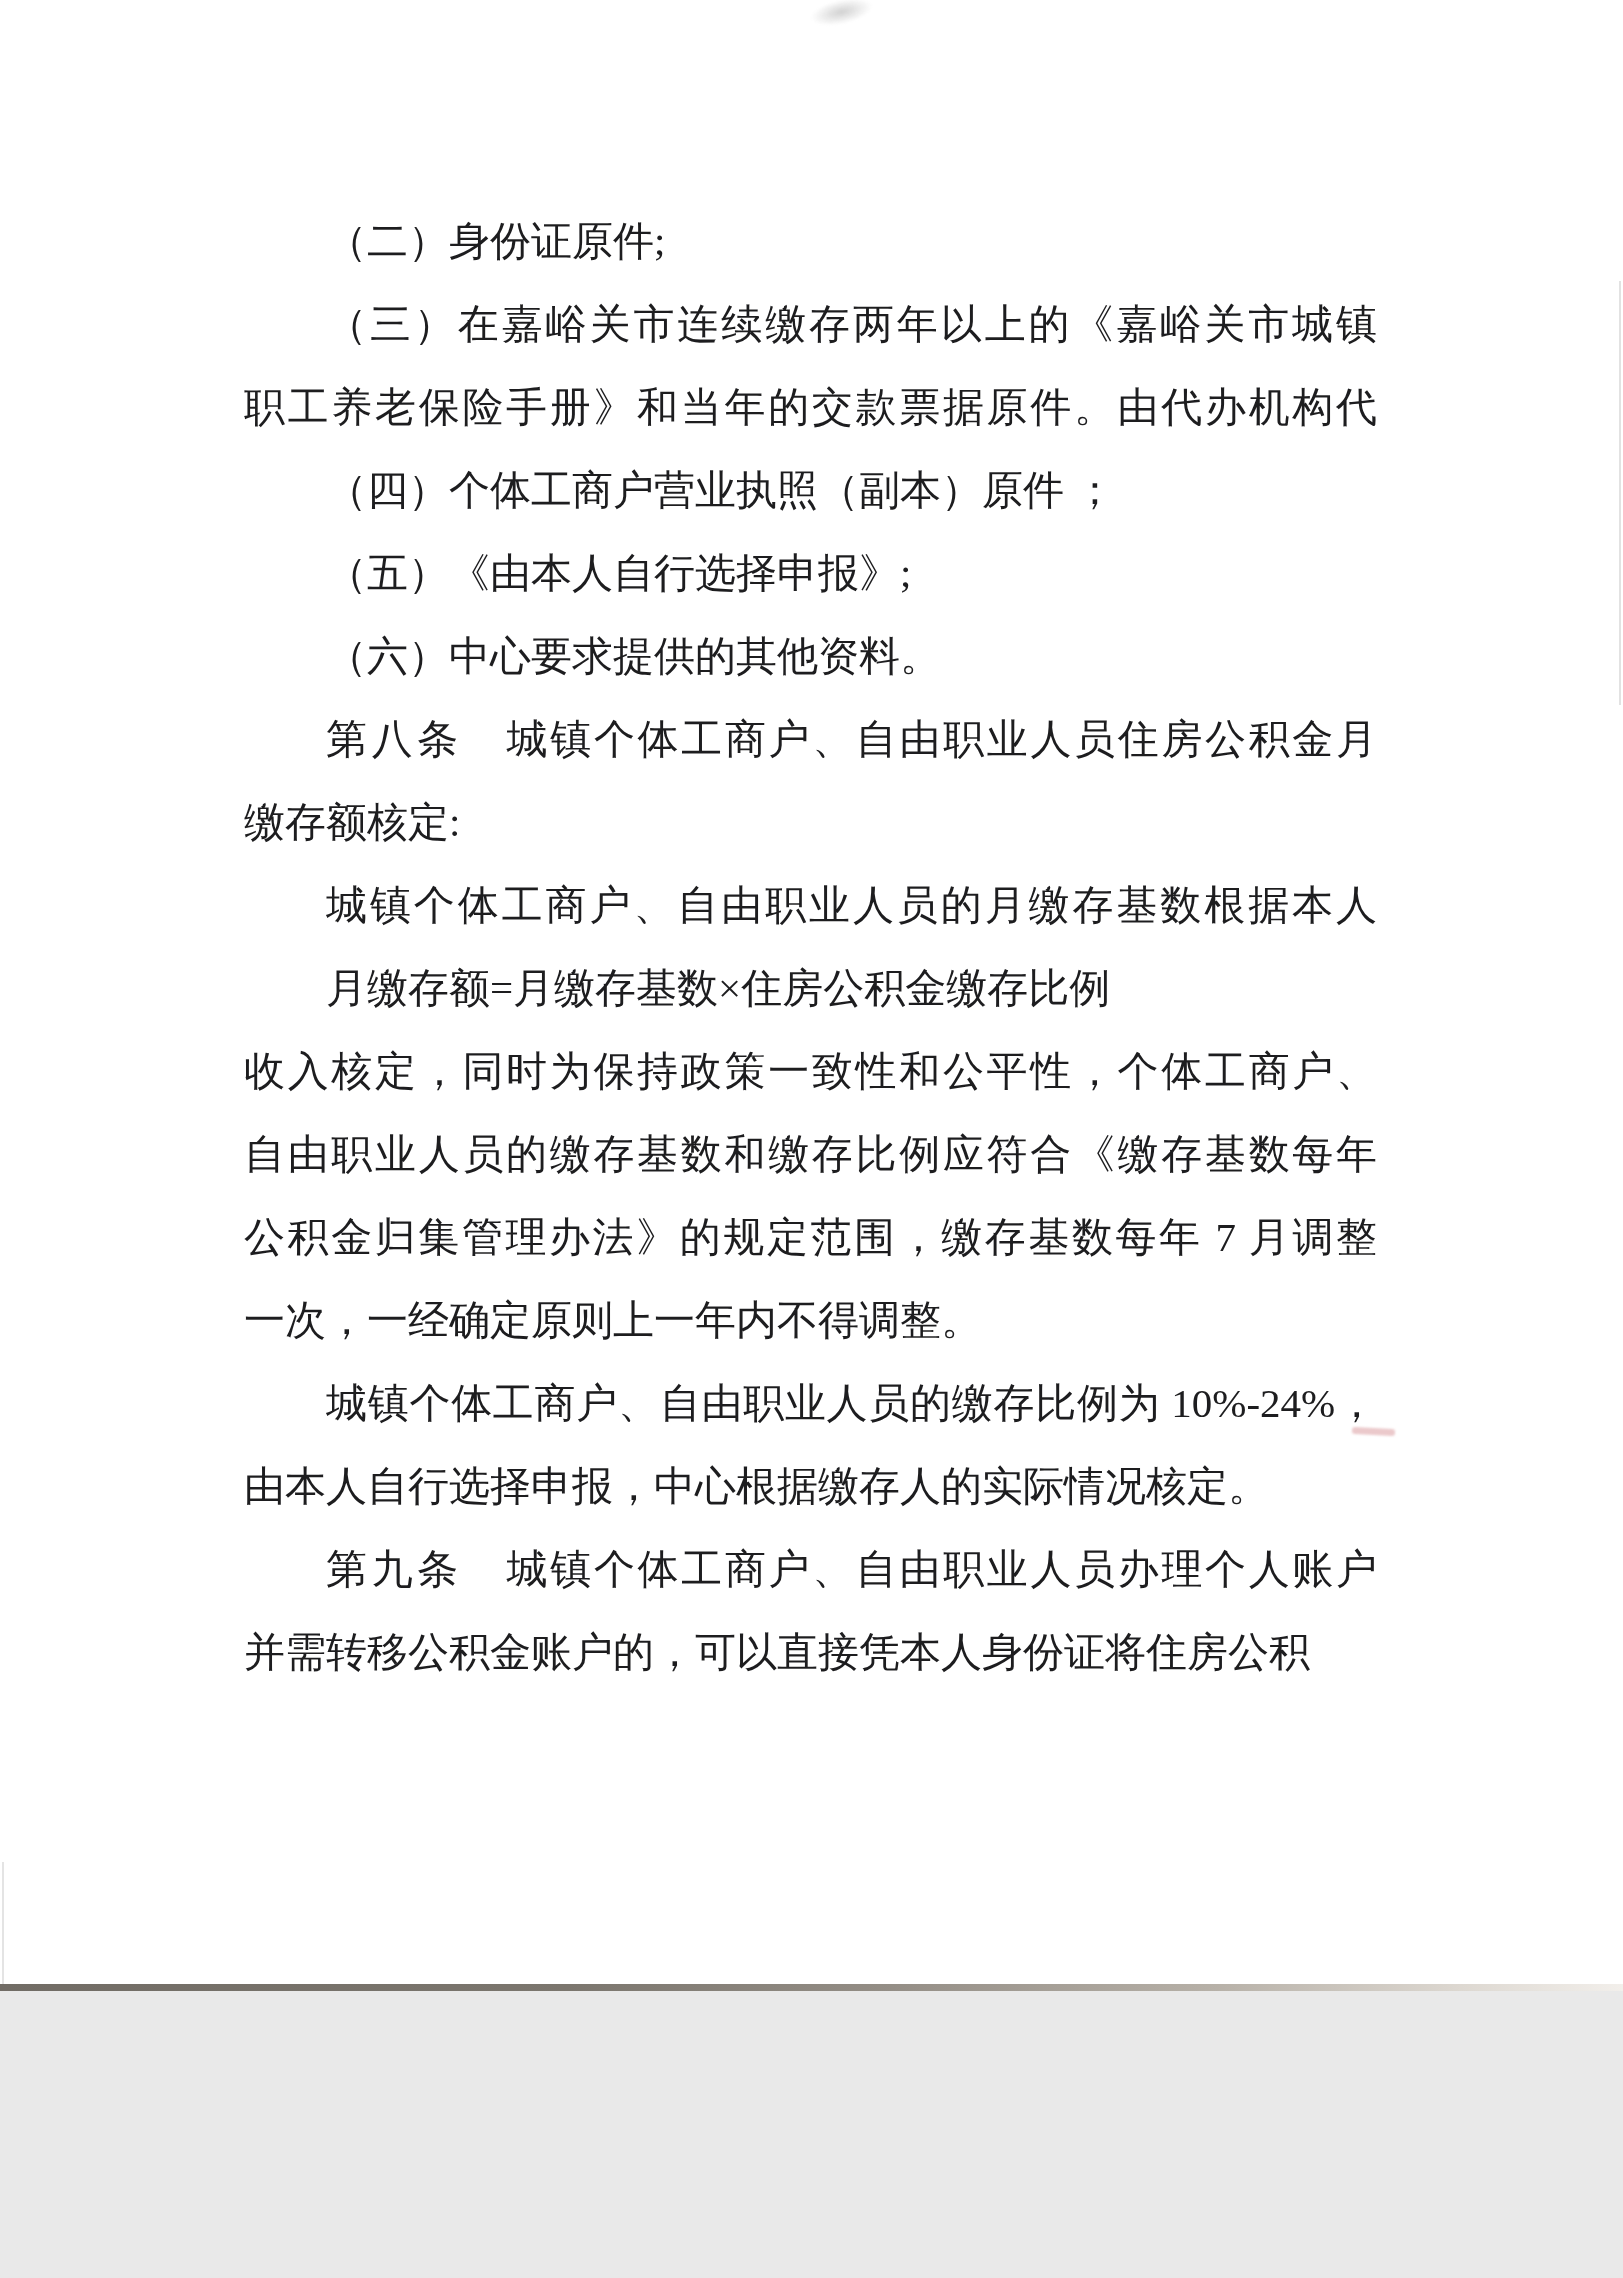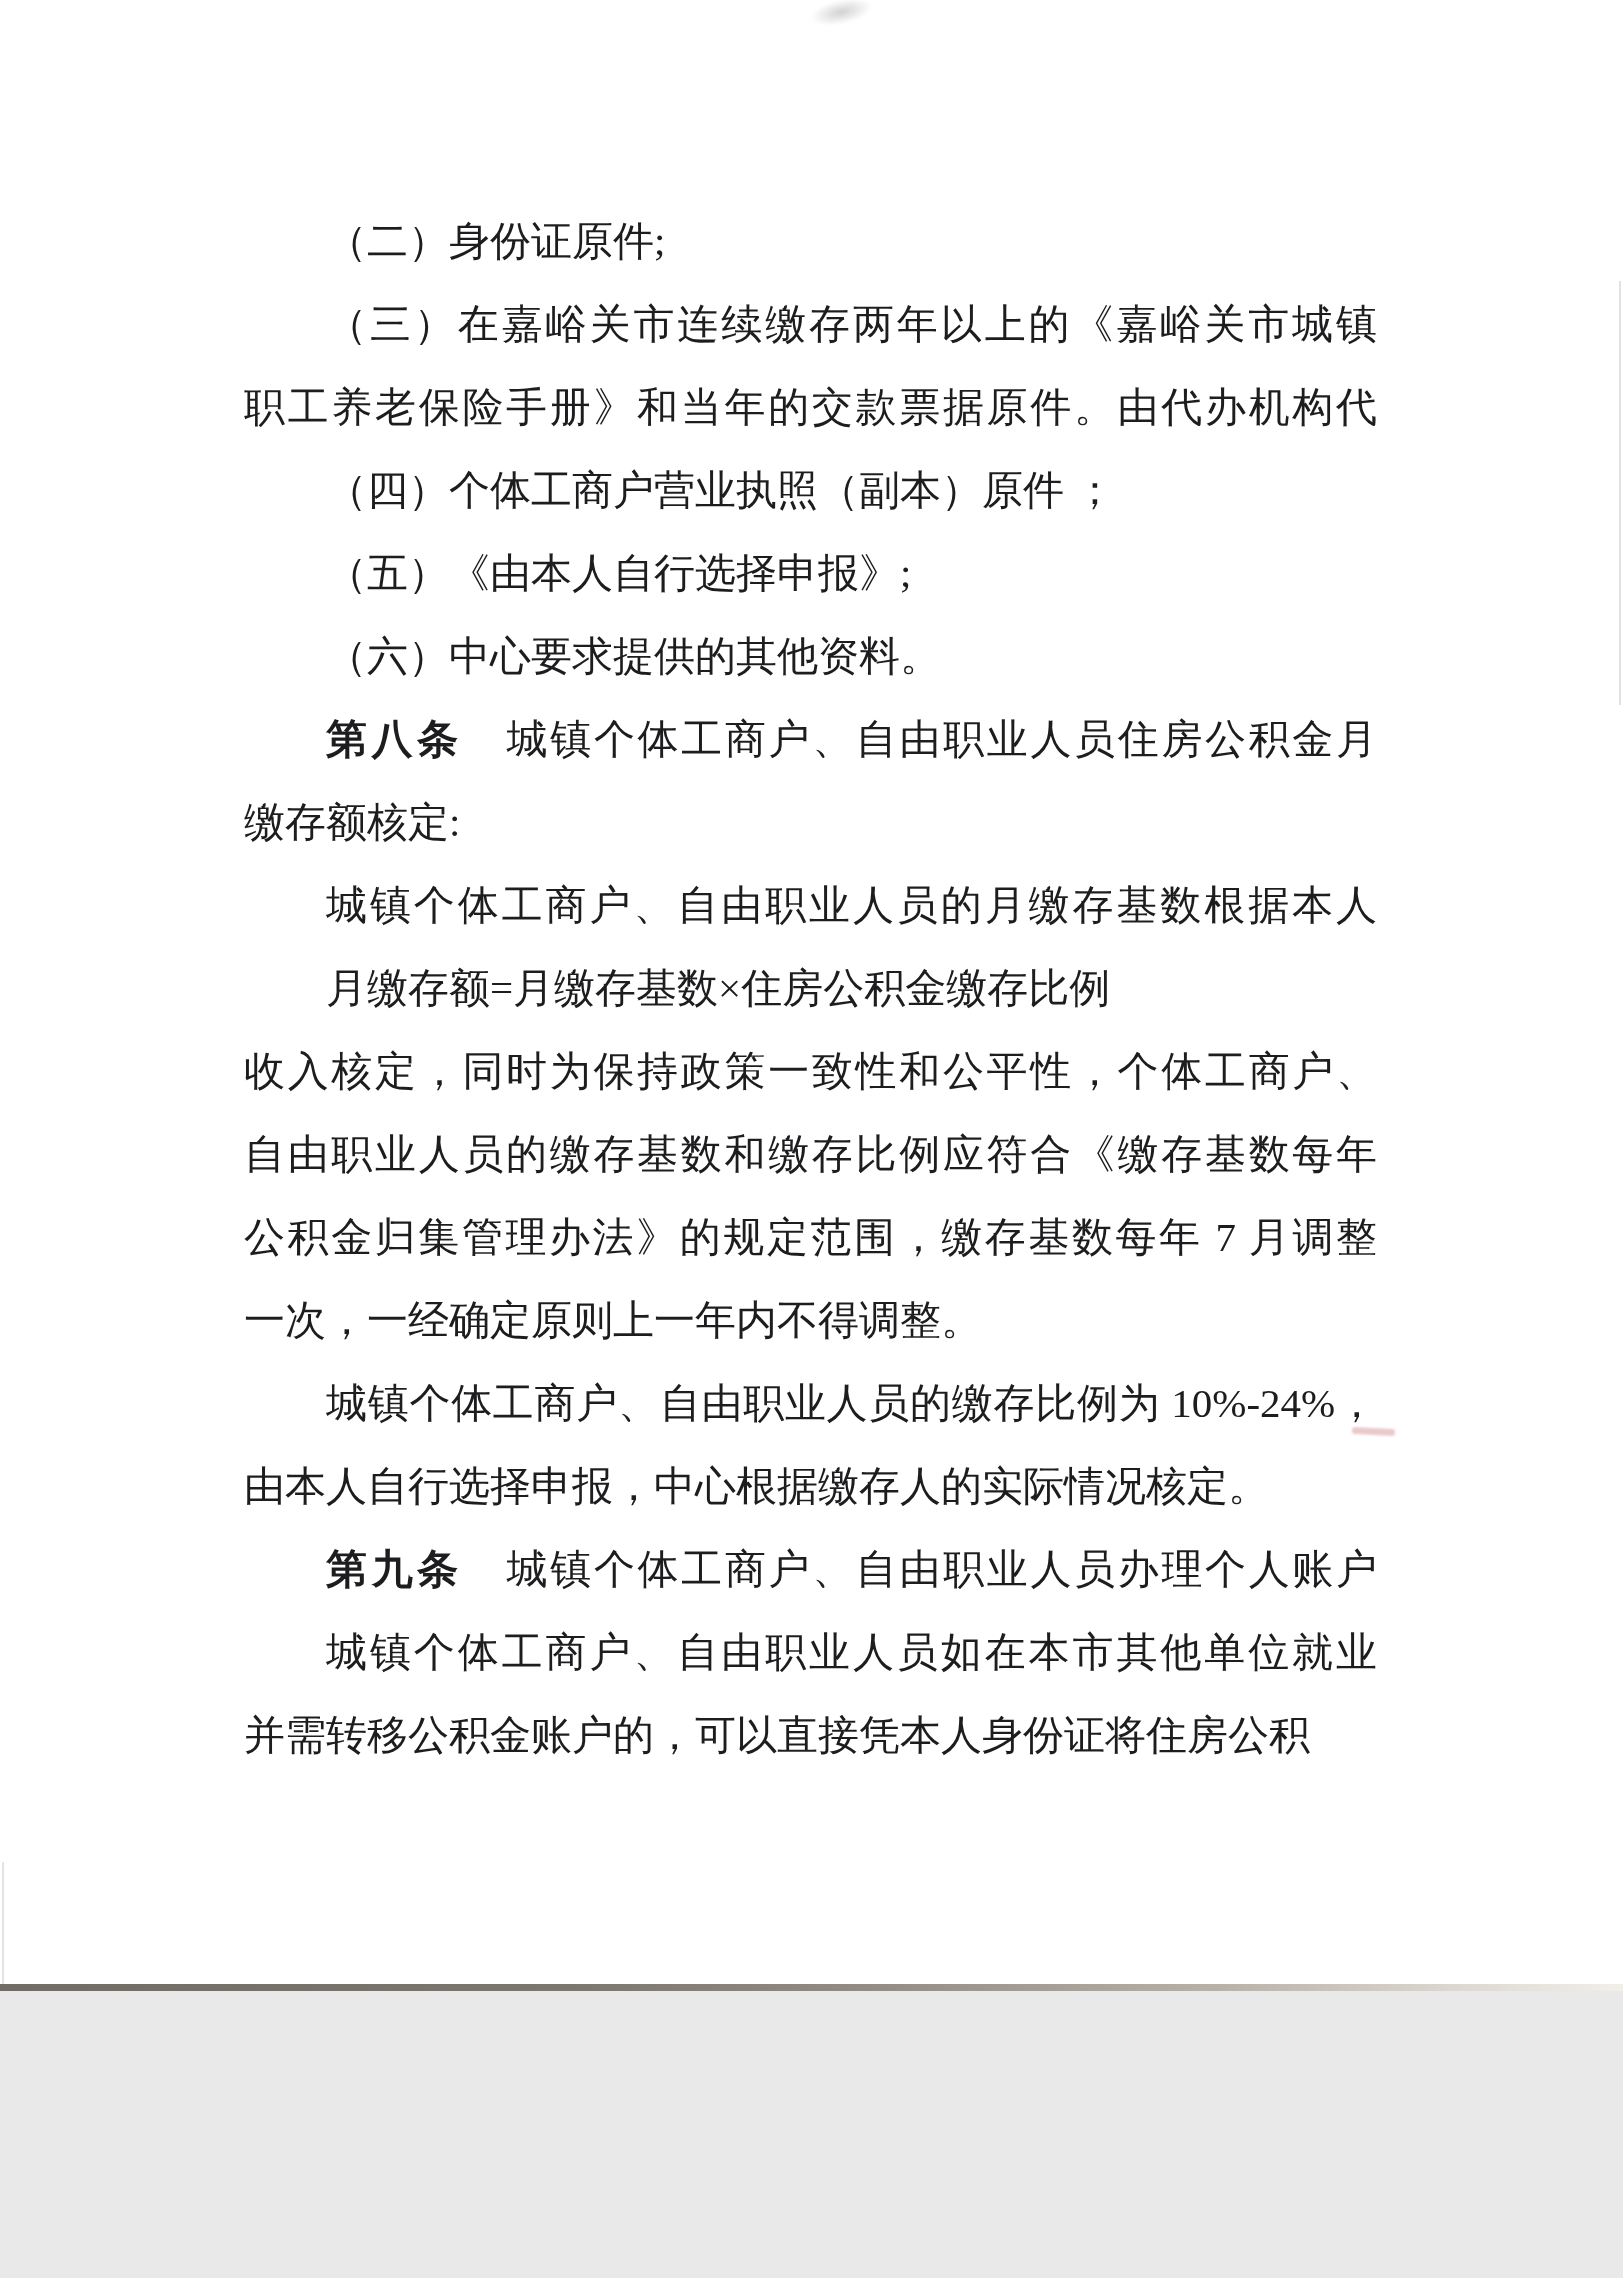--- a/index.html
+++ b/index.html
@@ -17,21 +17,21 @@
     font-size:41px;line-height:83px;
   }
   .line{height:83px;}
   .line.fill{
     text-align:justify;
     text-justify:inter-character;
     text-align-last:justify;
   }
   .line.indent{text-indent:2em;}
   .art{
-    font-weight:700;
+    font-weight:400;
     font-family:"Liberation Sans","DejaVu Sans",sans-serif;
     letter-spacing:2px;
   }
   .pagenum{
     position:absolute;
     left:1318px;top:2104px;
     font-size:31.5px;
     letter-spacing:3px;
     color:#26262a;
   }
@@ -73,21 +73,20 @@
       <div class="line">缴存额核定:</div>
       <div class="line indent fill">城镇个体工商户、自由职业人员的月缴存基数根据本人</div>
       <div class="line indent">月缴存额=月缴存基数×住房公积金缴存比例</div>
       <div class="line fill">收入核定，同时为保持政策一致性和公平性，个体工商户、</div>
       <div class="line fill">自由职业人员的缴存基数和缴存比例应符合《缴存基数每年</div>
       <div class="line fill">公积金归集管理办法》的规定范围，缴存基数每年 7 月调整</div>
       <div class="line">一次，一经确定原则上一年内不得调整。</div>
       <div class="line indent fill">城镇个体工商户、自由职业人员的缴存比例为 10%-24%，</div>
       <div class="line">由本人自行选择申报，中心根据缴存人的实际情况核定。</div>
       <div class="line indent fill"><span class="art">第九条</span>　城镇个体工商户、自由职业人员办理个人账户</div>
-      <div class="line indent fill">城镇个体工商户、自由职业人员如在本市其他单位就业</div>
       <div class="line">并需转移公积金账户的，可以直接凭本人身份证将住房公积</div>
     </div>
 
   <div class="pagenum">- 5 -</div>
 
   <div class="smudge-top"></div>
   <div class="edge-right-faint"></div>
   <div class="edge-left-faint"></div>
   <div class="edge-left-navy"></div>
   <div class="mark-red"></div>

